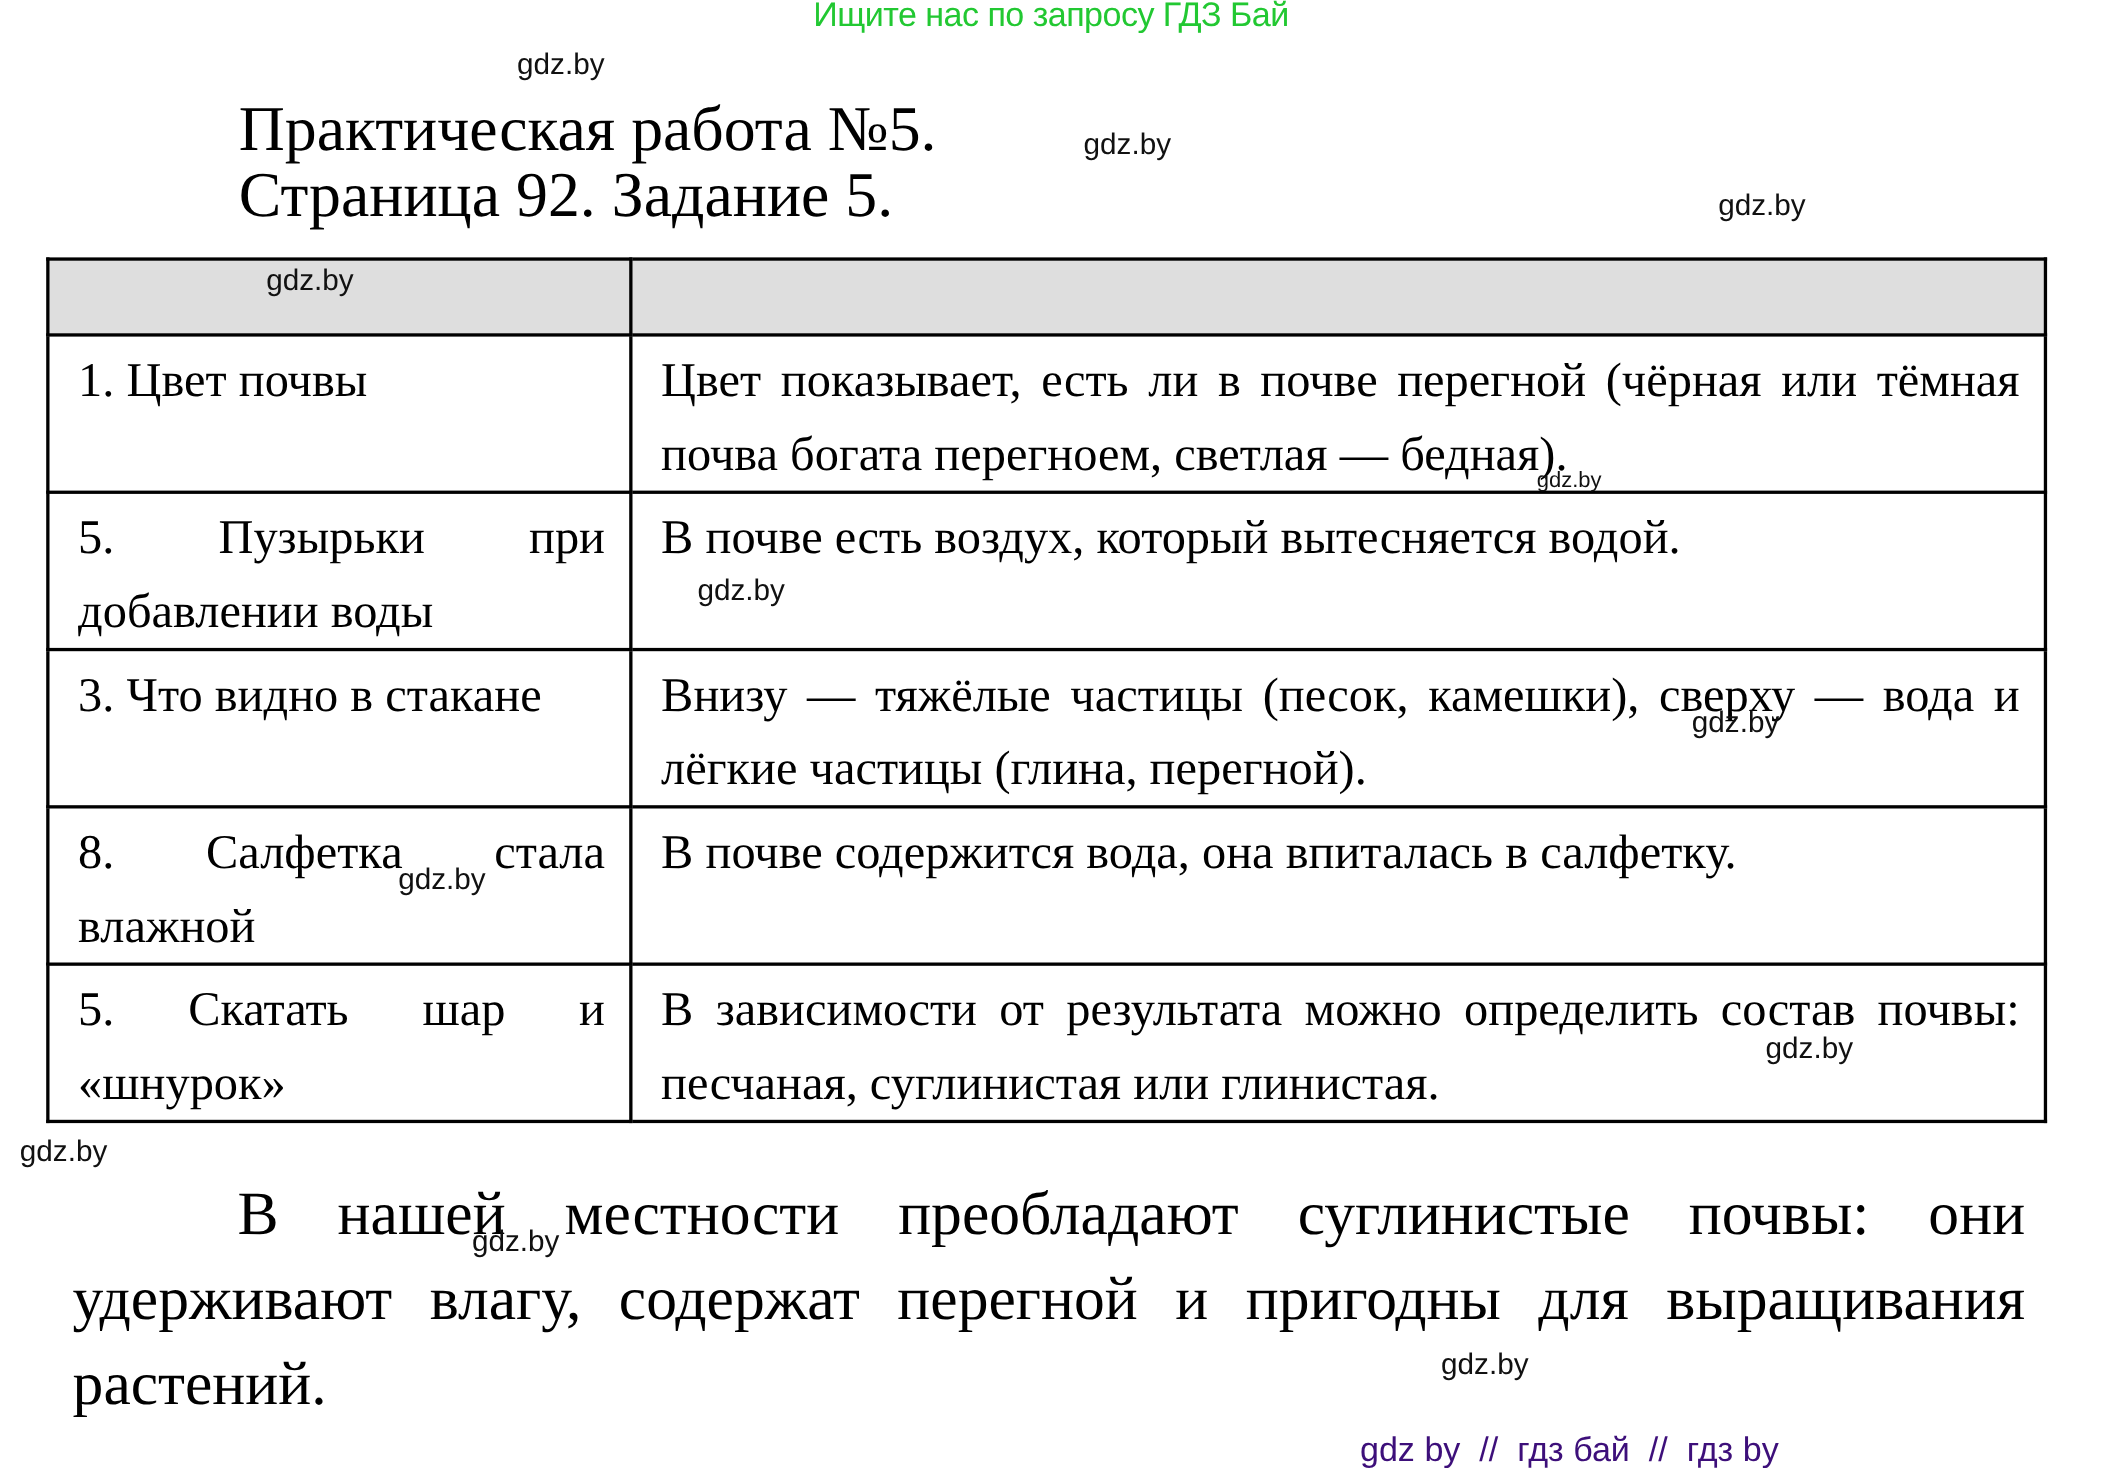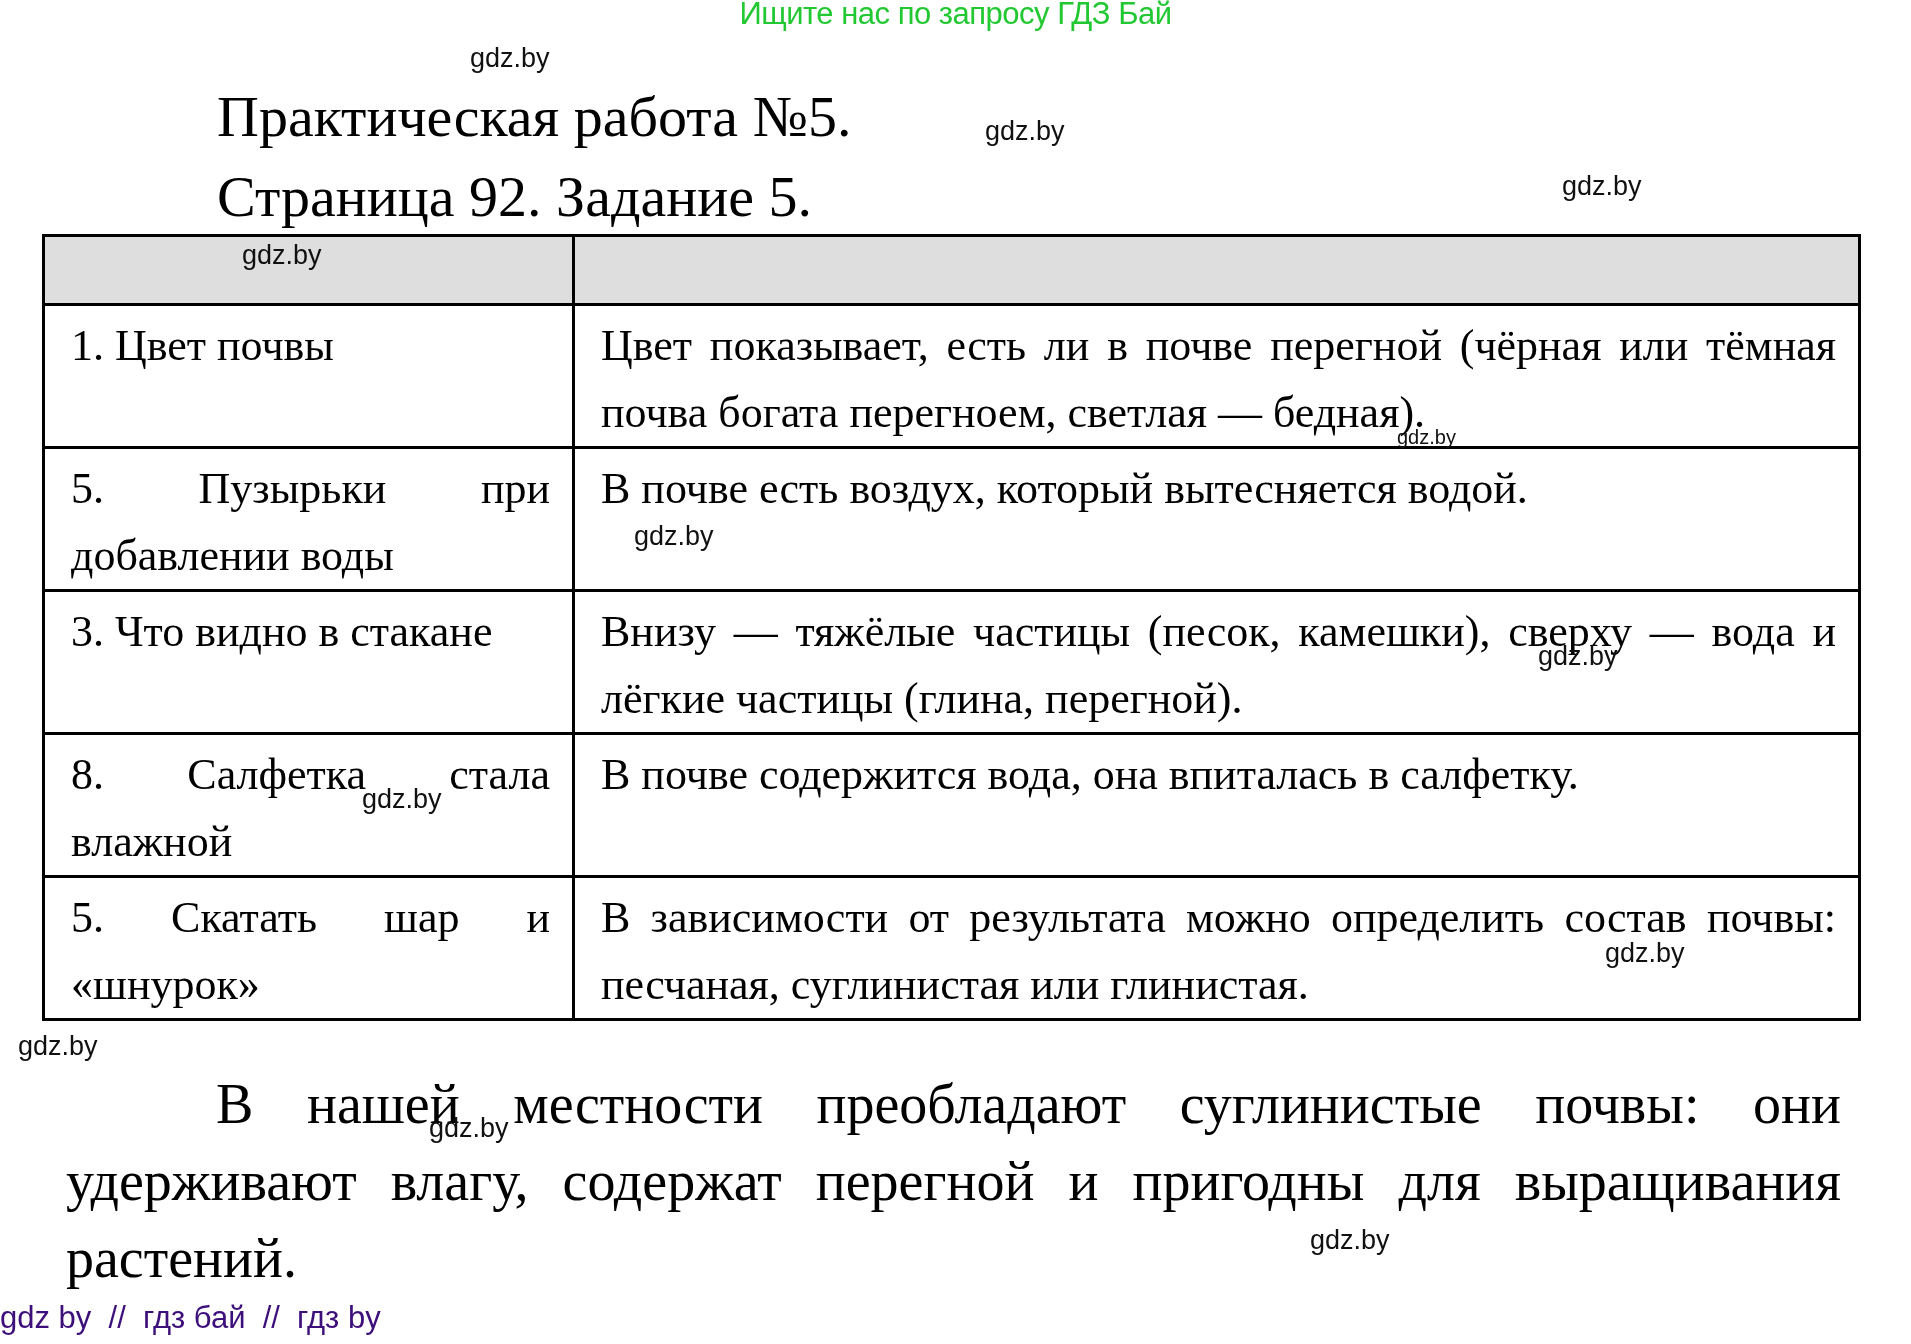--- a/index.html
+++ b/index.html
@@ -30,32 +30,32 @@
   }
   table.tbl tr.head td { background:#dedede; height:69px; padding:0; }
   table.tbl tr.row td { height:134px; }
   table.tbl td.c1 { width:530px; text-align-last:auto;margin-top:25px; }
   .para {
     left:66px; top:1055px; width:1775px;
     font-family:"Liberation Serif", serif; font-size:56px; line-height:77px;
     color:#000; text-align:justify; text-indent:150px;margin-top:11px;
   }
   .footer {
-    left:0; width:1617px; top:1300px; text-align:left;
+    left:0; width:1617px; top:1300px; text-align:right;
     font-family:"Liberation Sans", sans-serif; font-size:31px; color:#3d0f7a;
     white-space:pre;
   }
 </style>
 </head>
 <body>
 
 <div class="abs top-banner">Ищите нас по запросу ГДЗ Бай</div>
 
 <div class="abs title" style="top:88px;">Практическая работа №5.</div>
-<div class="abs title" style="top:168px;">Страница 92. Задание 5.</div>
+<div class="abs title" style="top:148px;">Страница 92. Задание 5.</div>
 
 <table class="tbl">
   <tbody>
       <tr class="head">
     <td class="c1"></td>
     <td></td>
   </tr>
   <tr class="row">
     <td class="c1">1. Цвет почвы</td>
     <td>Цвет показывает, есть ли в почве перегной (чёрная или тёмная почва богата перегноем, светлая — бедная).</td>

